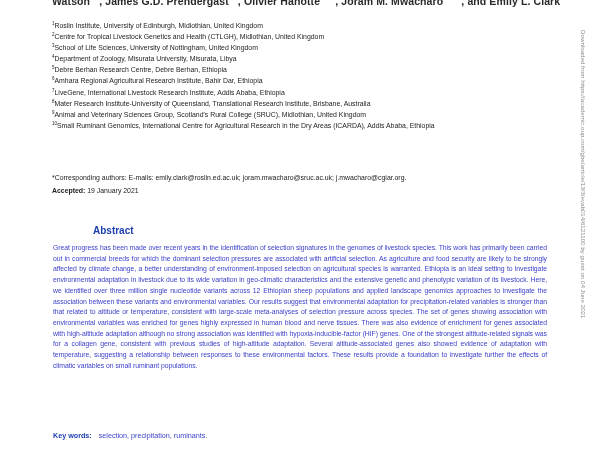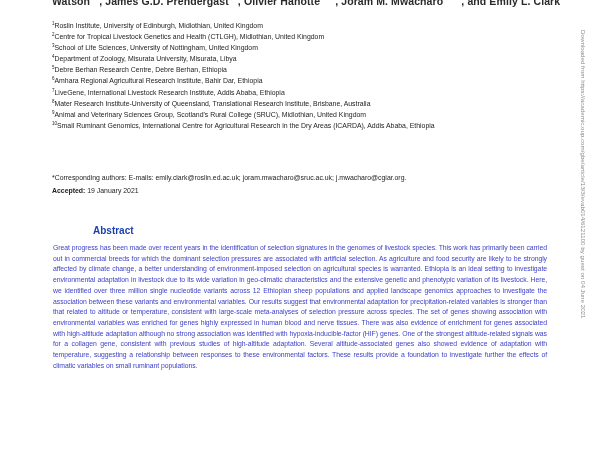--- a/index.html
+++ b/index.html
@@ -139,18 +139,22 @@
 
   <div class="accepted">
     <b>Accepted:</b>
     <span>19 January 2021</span>
   </div>
 
   <div class="abstract-heading">Abstract</div>
 
   <div class="abstract-body">Great progress has been made over recent years in the identification of selection signatures in the genomes of livestock species. This work has primarily been carried out in commercial breeds for which the dominant selection pressures are associated with artificial selection. As agriculture and food security are likely to be strongly affected by climate change, a better understanding of environment-imposed selection on agricultural species is warranted. Ethiopia is an ideal setting to investigate environmental adaptation in livestock due to its wide variation in geo-climatic characteristics and the extensive genetic and phenotypic variation of its livestock. Here, we identified over three million single nucleotide variants across 12 Ethiopian sheep populations and applied landscape genomics approaches to investigate the association between these variants and environmental variables. Our results suggest that environmental adaptation for precipitation-related variables is stronger than that related to altitude or temperature, consistent with large-scale meta-analyses of selection pressure across species. The set of genes showing association with environmental variables was enriched for genes highly expressed in human blood and nerve tissues. There was also evidence of enrichment for genes associated with high-altitude adaptation although no strong association was identified with hypoxia-inducible-factor (HIF) genes. One of the strongest altitude-related signals was for a collagen gene, consistent with previous studies of high-altitude adaptation. Several altitude-associated genes also showed evidence of adaptation with temperature, suggesting a relationship between responses to these environmental factors. These results provide a foundation to investigate further the effects of climatic variables on small ruminant populations.</div>
 
+  <div class="keywords">
+    <span class="kw-label">Key words:</span>
+    <span>selection, precipitation, ruminants.</span>
+  </div>
 
   <div class="side-note">
     <span>Downloaded from https://academic.oup.com/gbe/article/13/3/evab014/6121100 by guest on 04 June 2021</span>
   </div>
 
 </div>
 
 </body></html>

